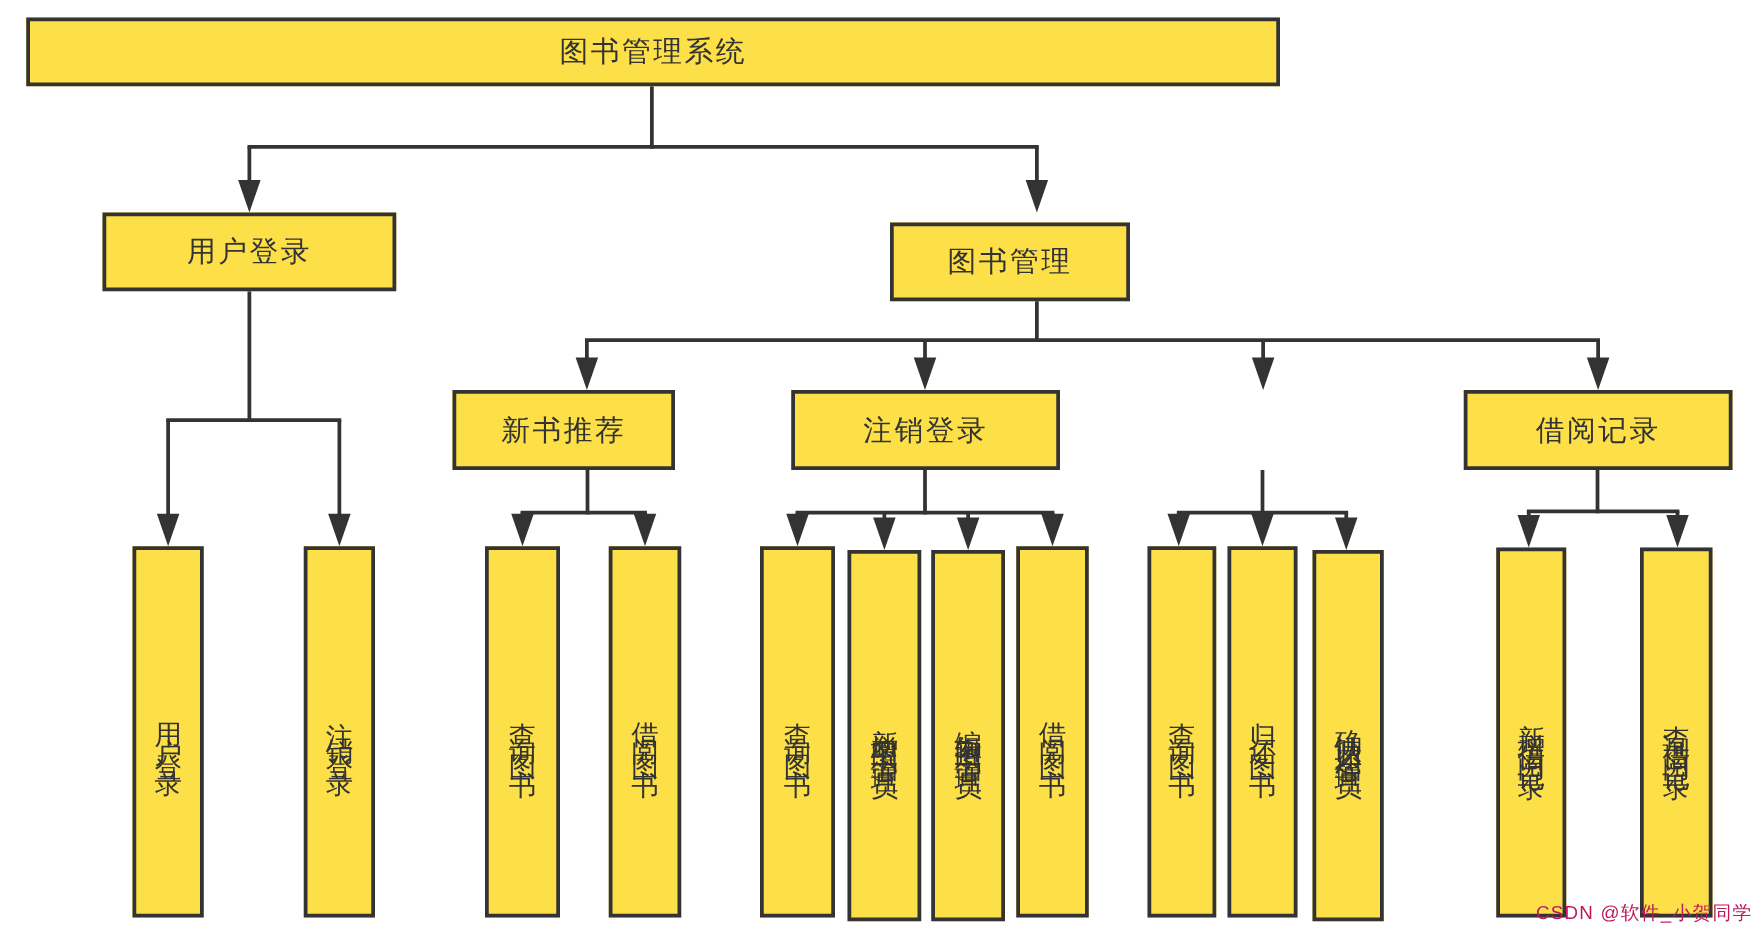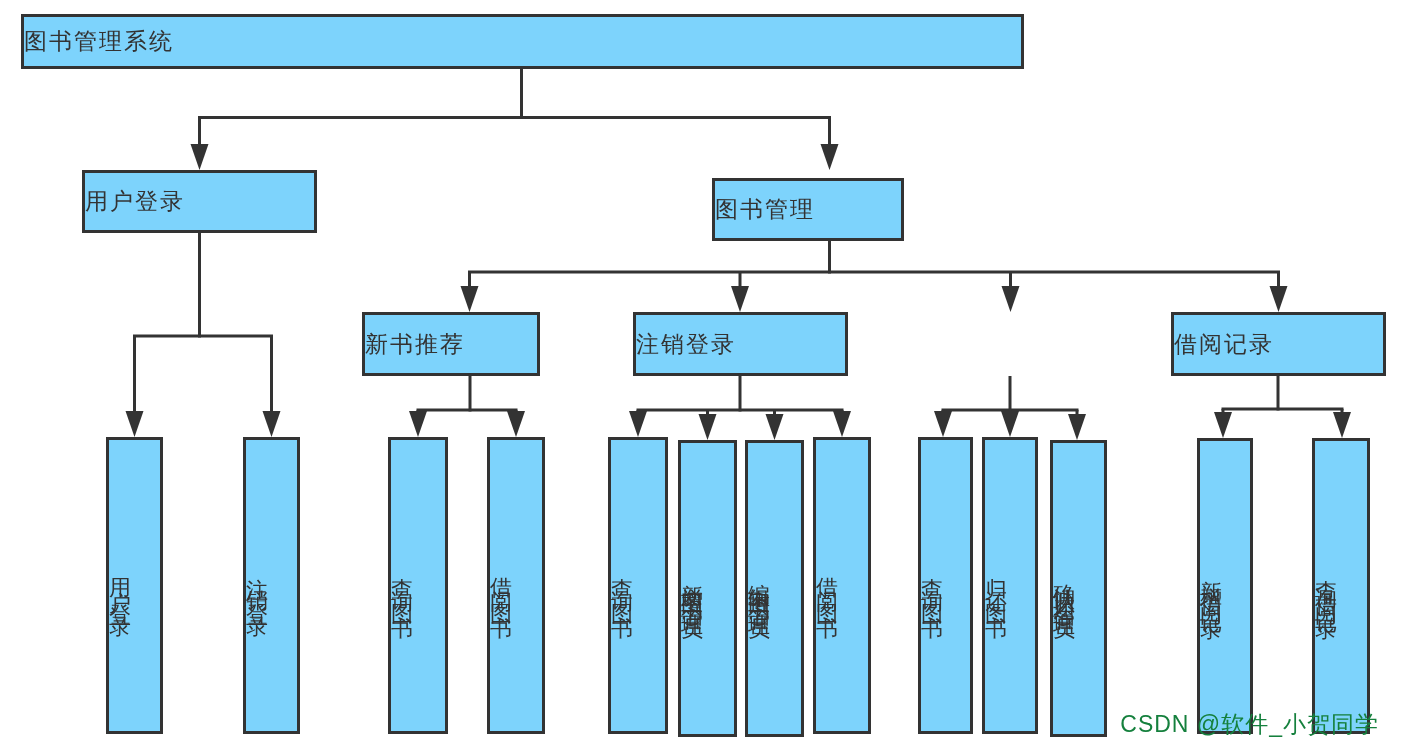--- a/index.html
+++ b/index.html
@@ -9,41 +9,41 @@
     background:#ffffff;
     font-family:"Liberation Sans","DejaVu Sans",sans-serif;
     overflow:hidden;
   }
   .wires{position:absolute;left:0;top:0;width:1405px;height:747px;z-index:1;}
   .wires line{stroke:#333333;stroke-width:3;}
   .wires polygon{fill:#333333;stroke:none;}
   .node{
     position:absolute;
     box-sizing:border-box;
-    background:#7dd3fc;
+    background:#fde047;
     border:3px solid #333333;
     color:#333333;
     display:flex;
     align-items:center;
-    justify-content:flex-start;
+    justify-content:center;
     z-index:2;
   }
   .node.h{font-size:23px;letter-spacing:2px;}
   .node.v{font-size:22px;}
   .node.v span{
     writing-mode:vertical-rl;
     line-height:1;
     white-space:nowrap;
   }
   .watermark{
     position:absolute;
-    right:26px;
+    right:3px;
     bottom:7px;
-    font-size:23px;
-    color:#15803d;
+    font-size:15px;
+    color:#be185d;
     letter-spacing:1px;
     z-index:5;
   }
 </style>
 </head>
 <body>
 
 <div class="stage">
 
   <svg class="wires" viewBox="0 0 1405 747" xmlns="http://www.w3.org/2000/svg">

